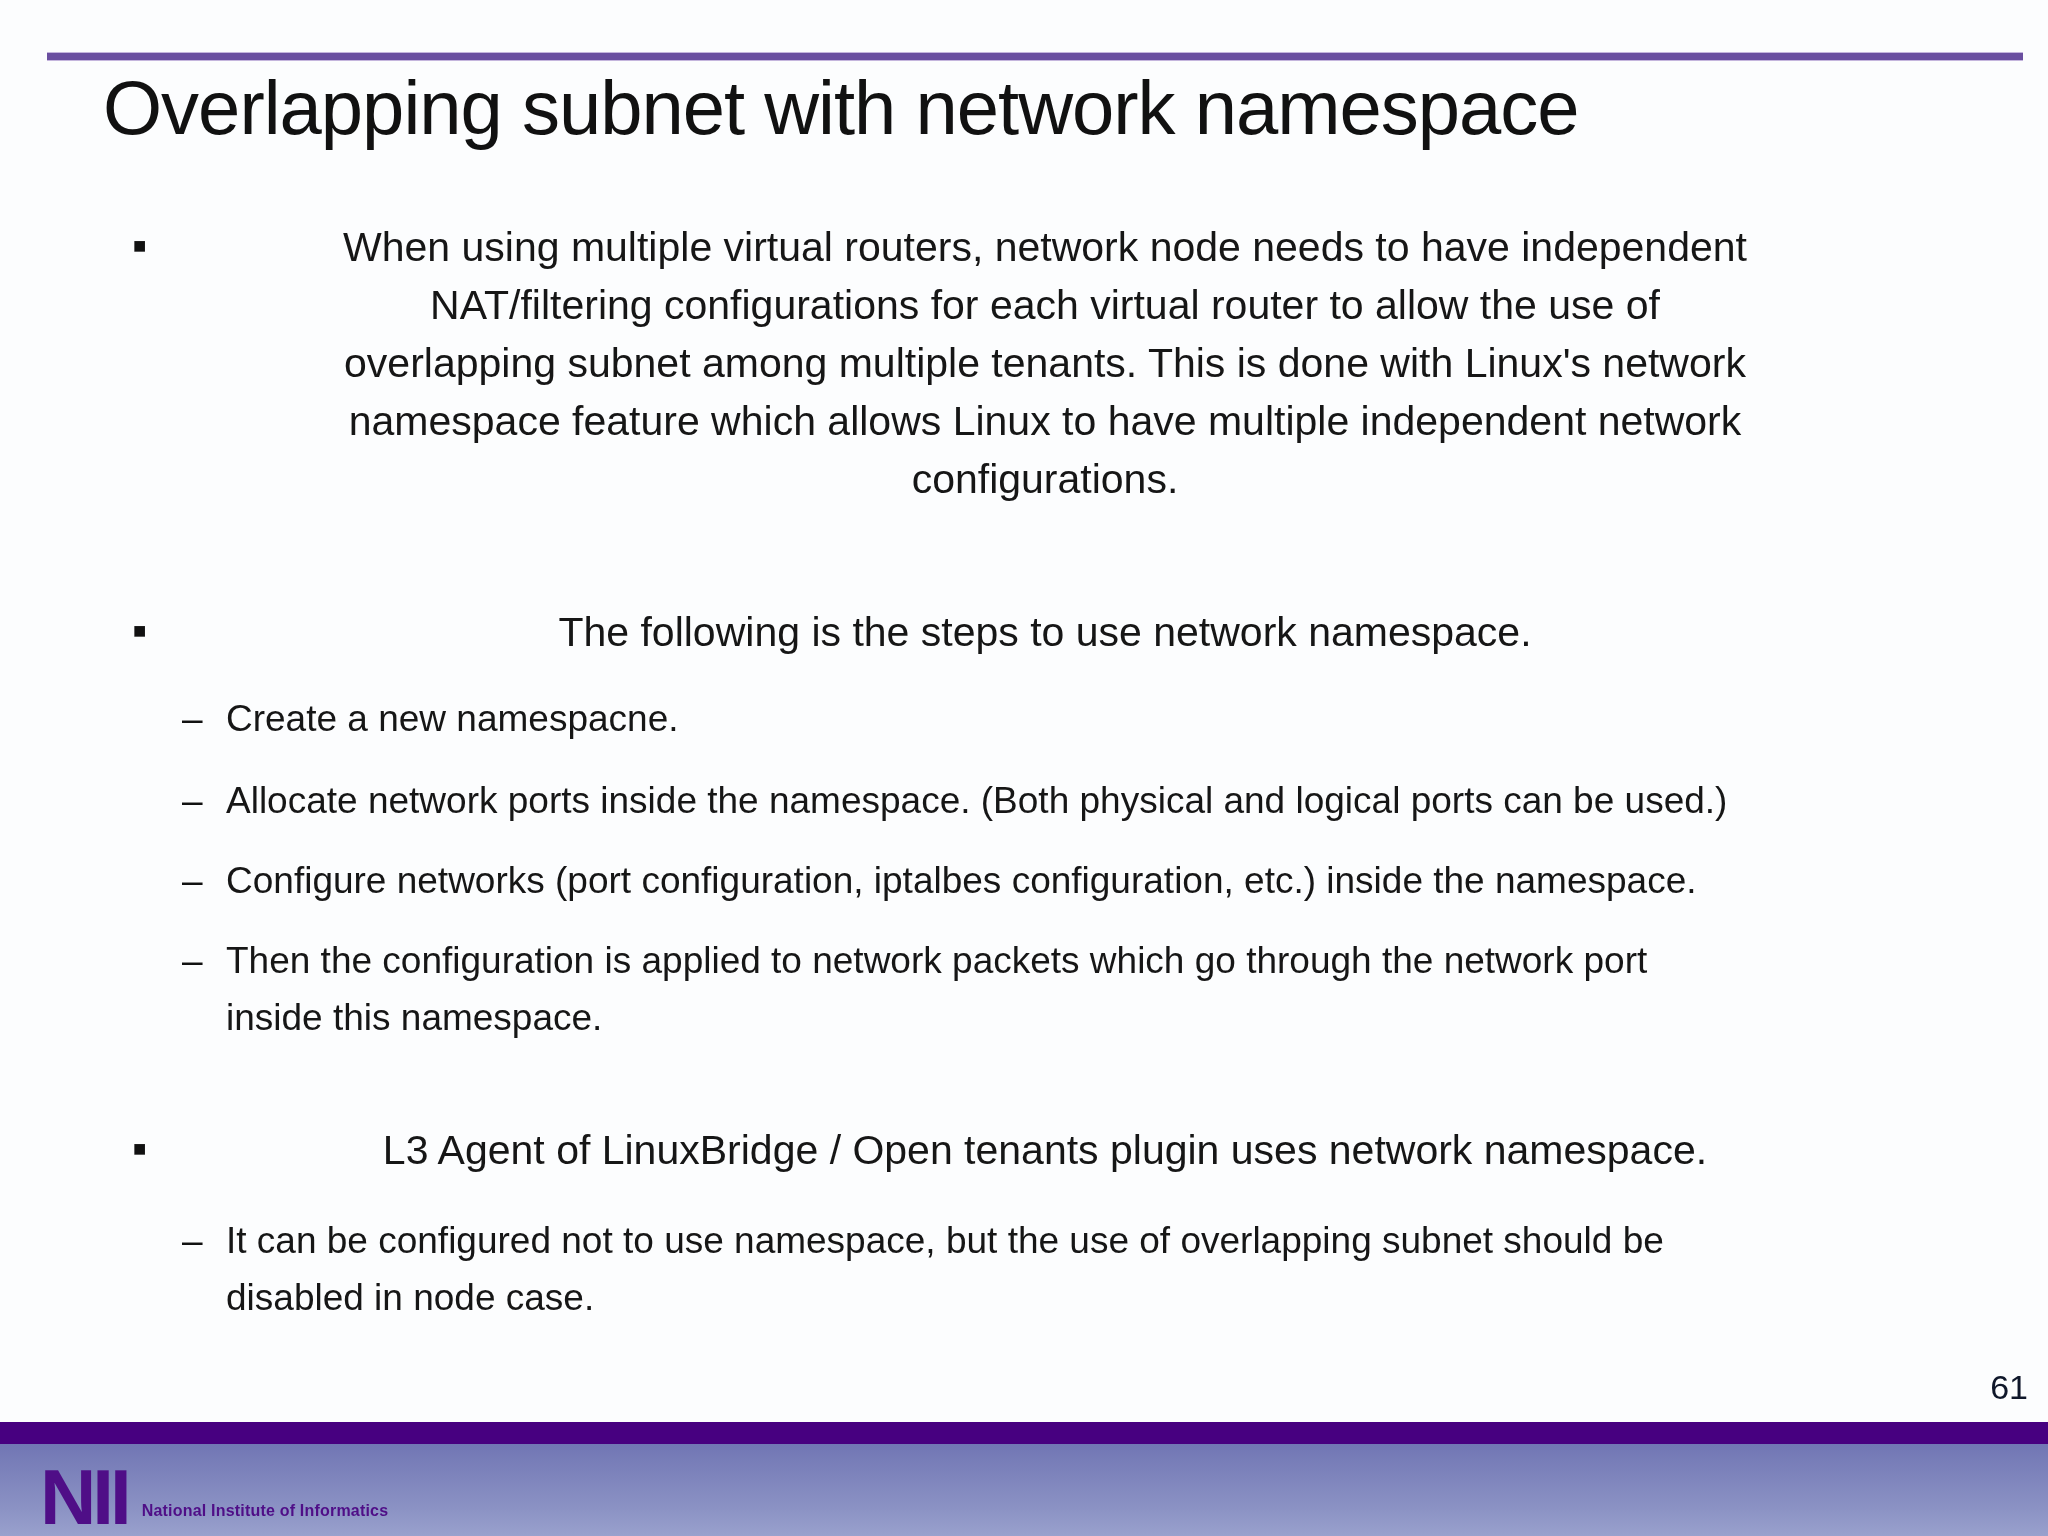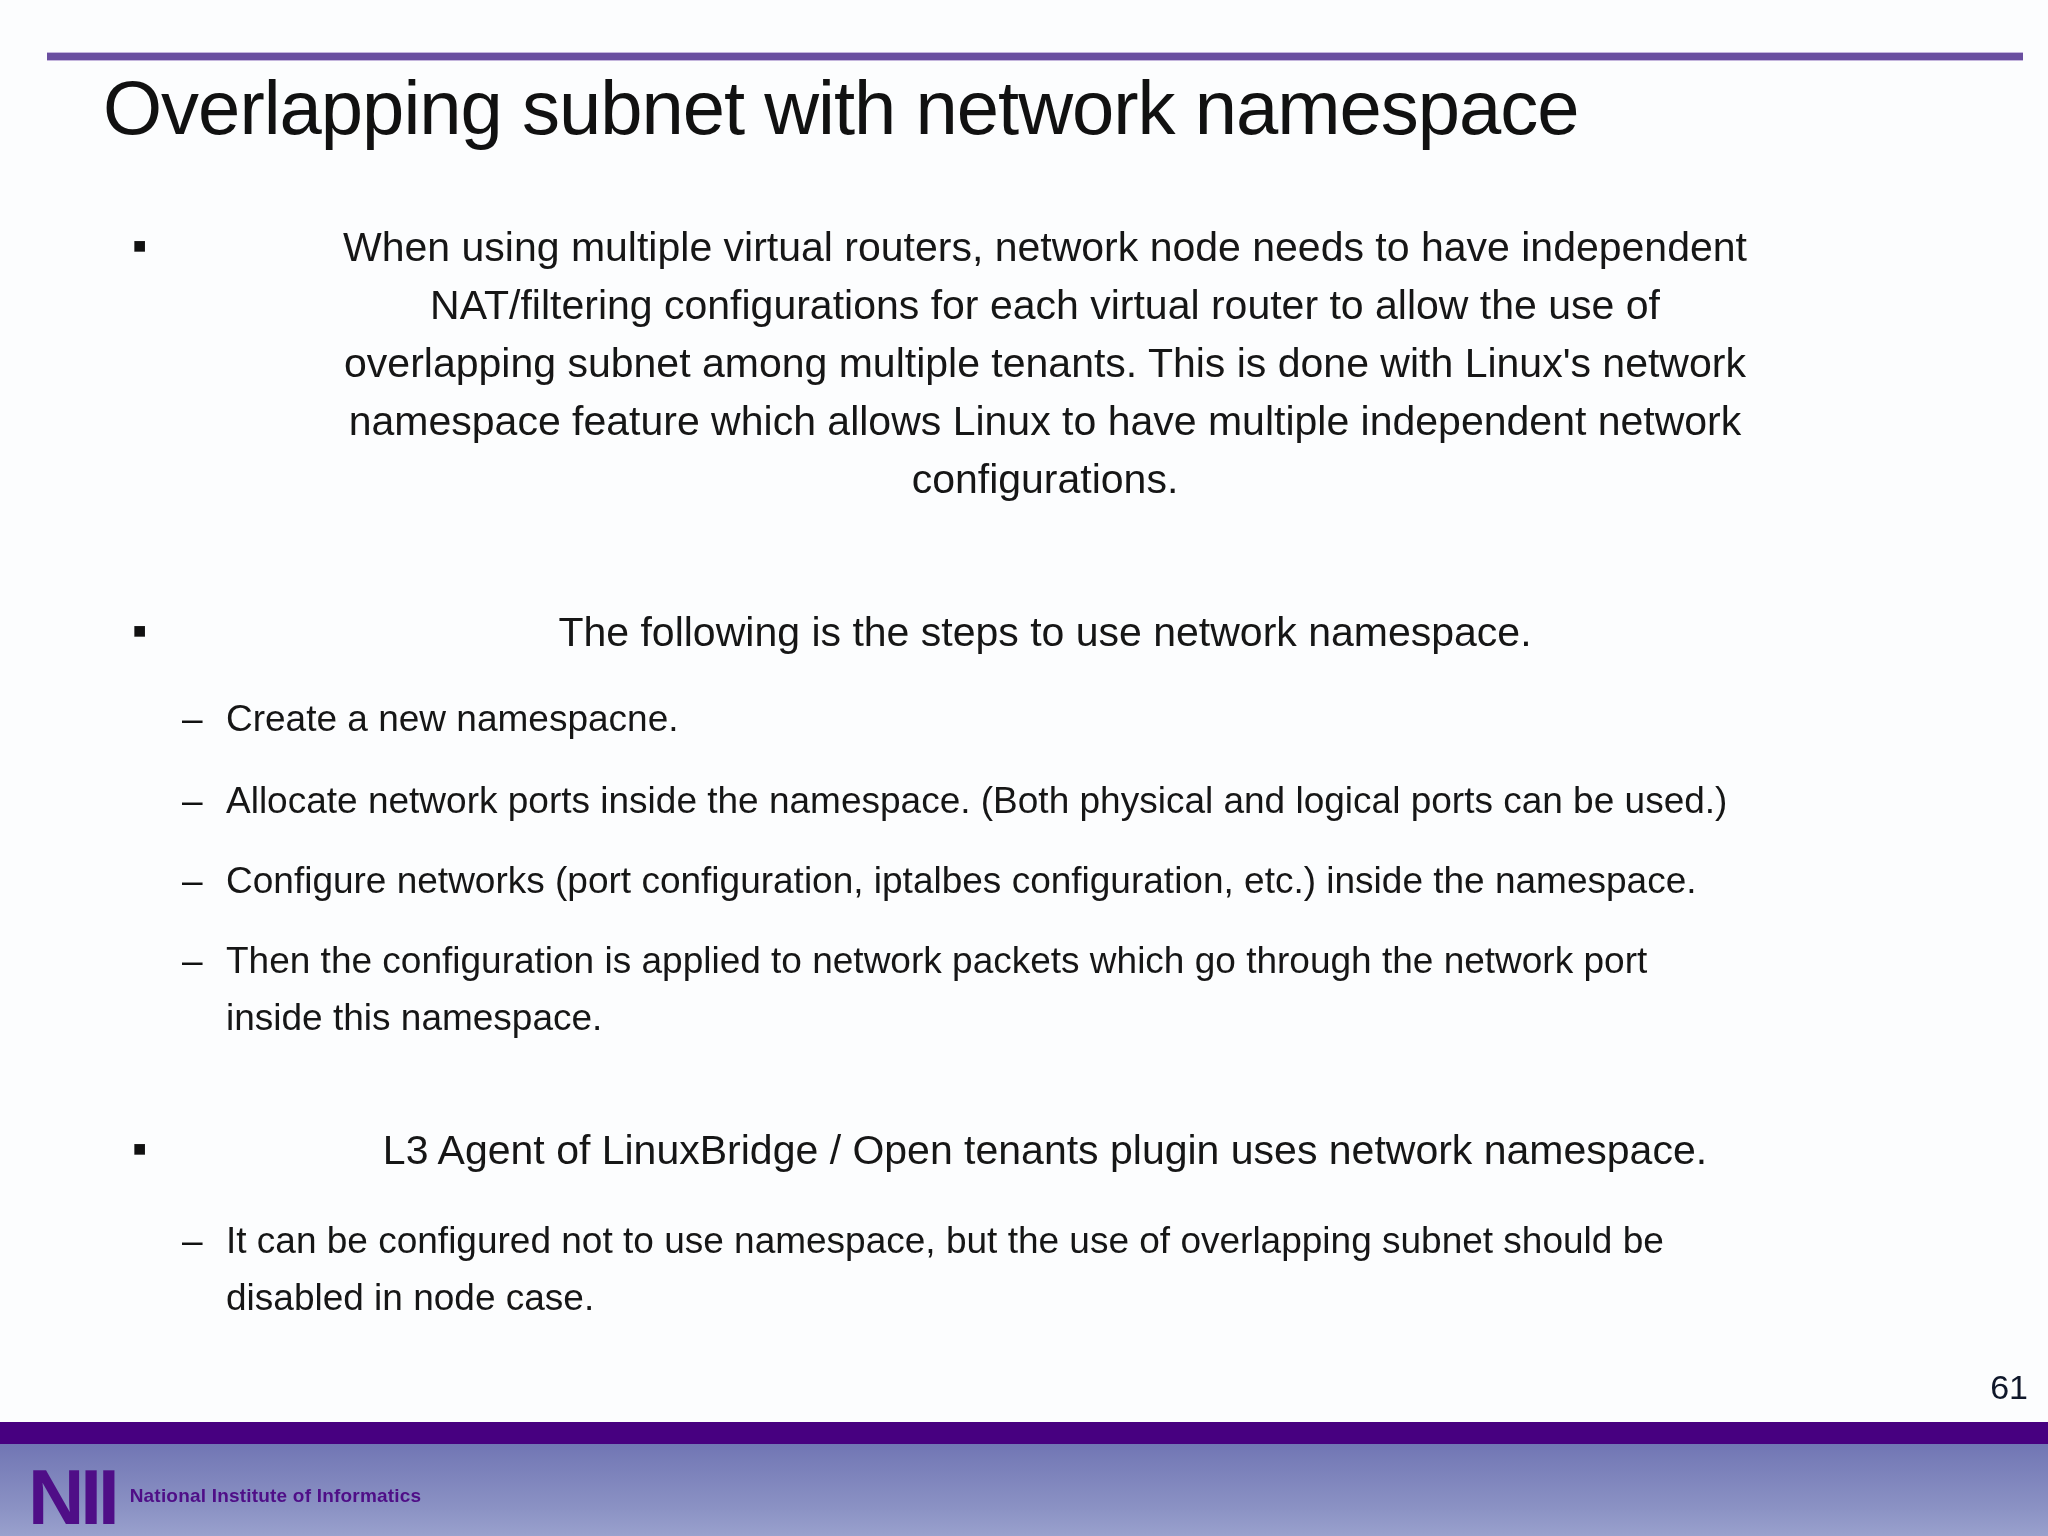--- a/index.html
+++ b/index.html
@@ -49,32 +49,33 @@
     position:absolute; left:0; top:1422px;
     width:2048px; height:22px;
     background:#470080;
   }
   .footer-area {
     position:absolute; left:0; top:1444px;
     width:2048px; height:92px;
     background:linear-gradient(180deg, #7176b4 0%, #8b92c4 70%, #99a1cd 100%);
   }
   .nii-logo {
-    position:absolute; left:28px; bottom:8px;
-    display:flex; align-items:center; gap:14px;
+    position:absolute; left:40px; bottom:8px;
+    display:flex; align-items:flex-start; gap:14px;
     color:#4f0e87;
   }
   .nii-logo-text {
     font-size:78px; font-weight:bold;
     line-height:62px; letter-spacing:-4px;
   }
   .nii-logo-subtitle {
-    font-size:19px; font-weight:bold;
+    font-size:16px; font-weight:bold;
     padding-bottom:2px; white-space:nowrap;
     letter-spacing:0.2px;
+    margin-top:36px;
   }
 </style>
 </head>
 <body>
 
 <div class="slide">
 
   <div class="title-rule"></div>
 
   <h1 class="slide-title" style="margin:0; font-weight:normal;">Overlapping subnet with network namespace</h1>

